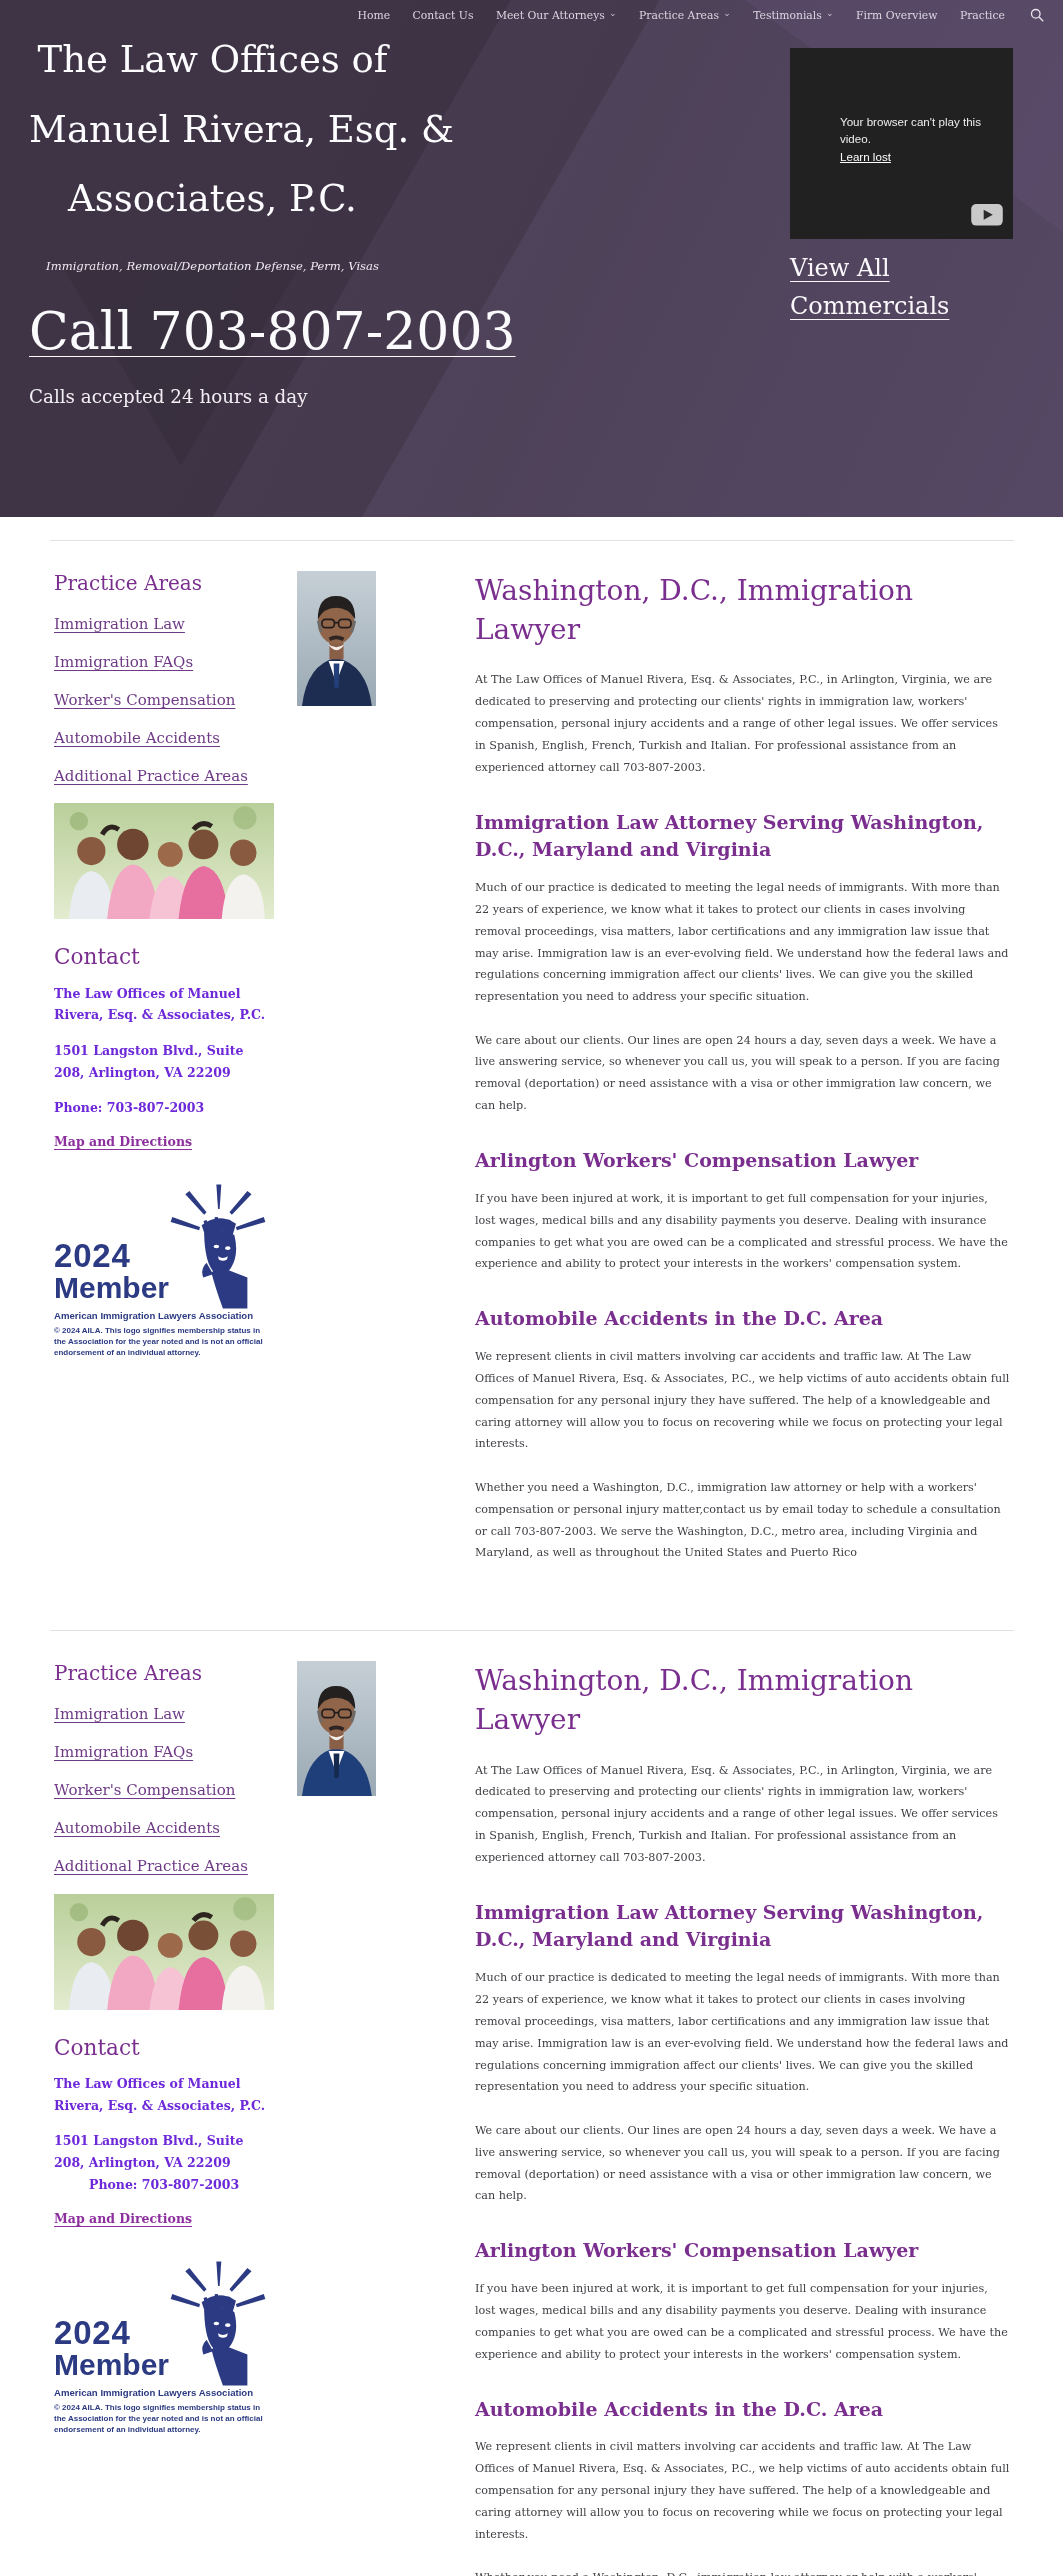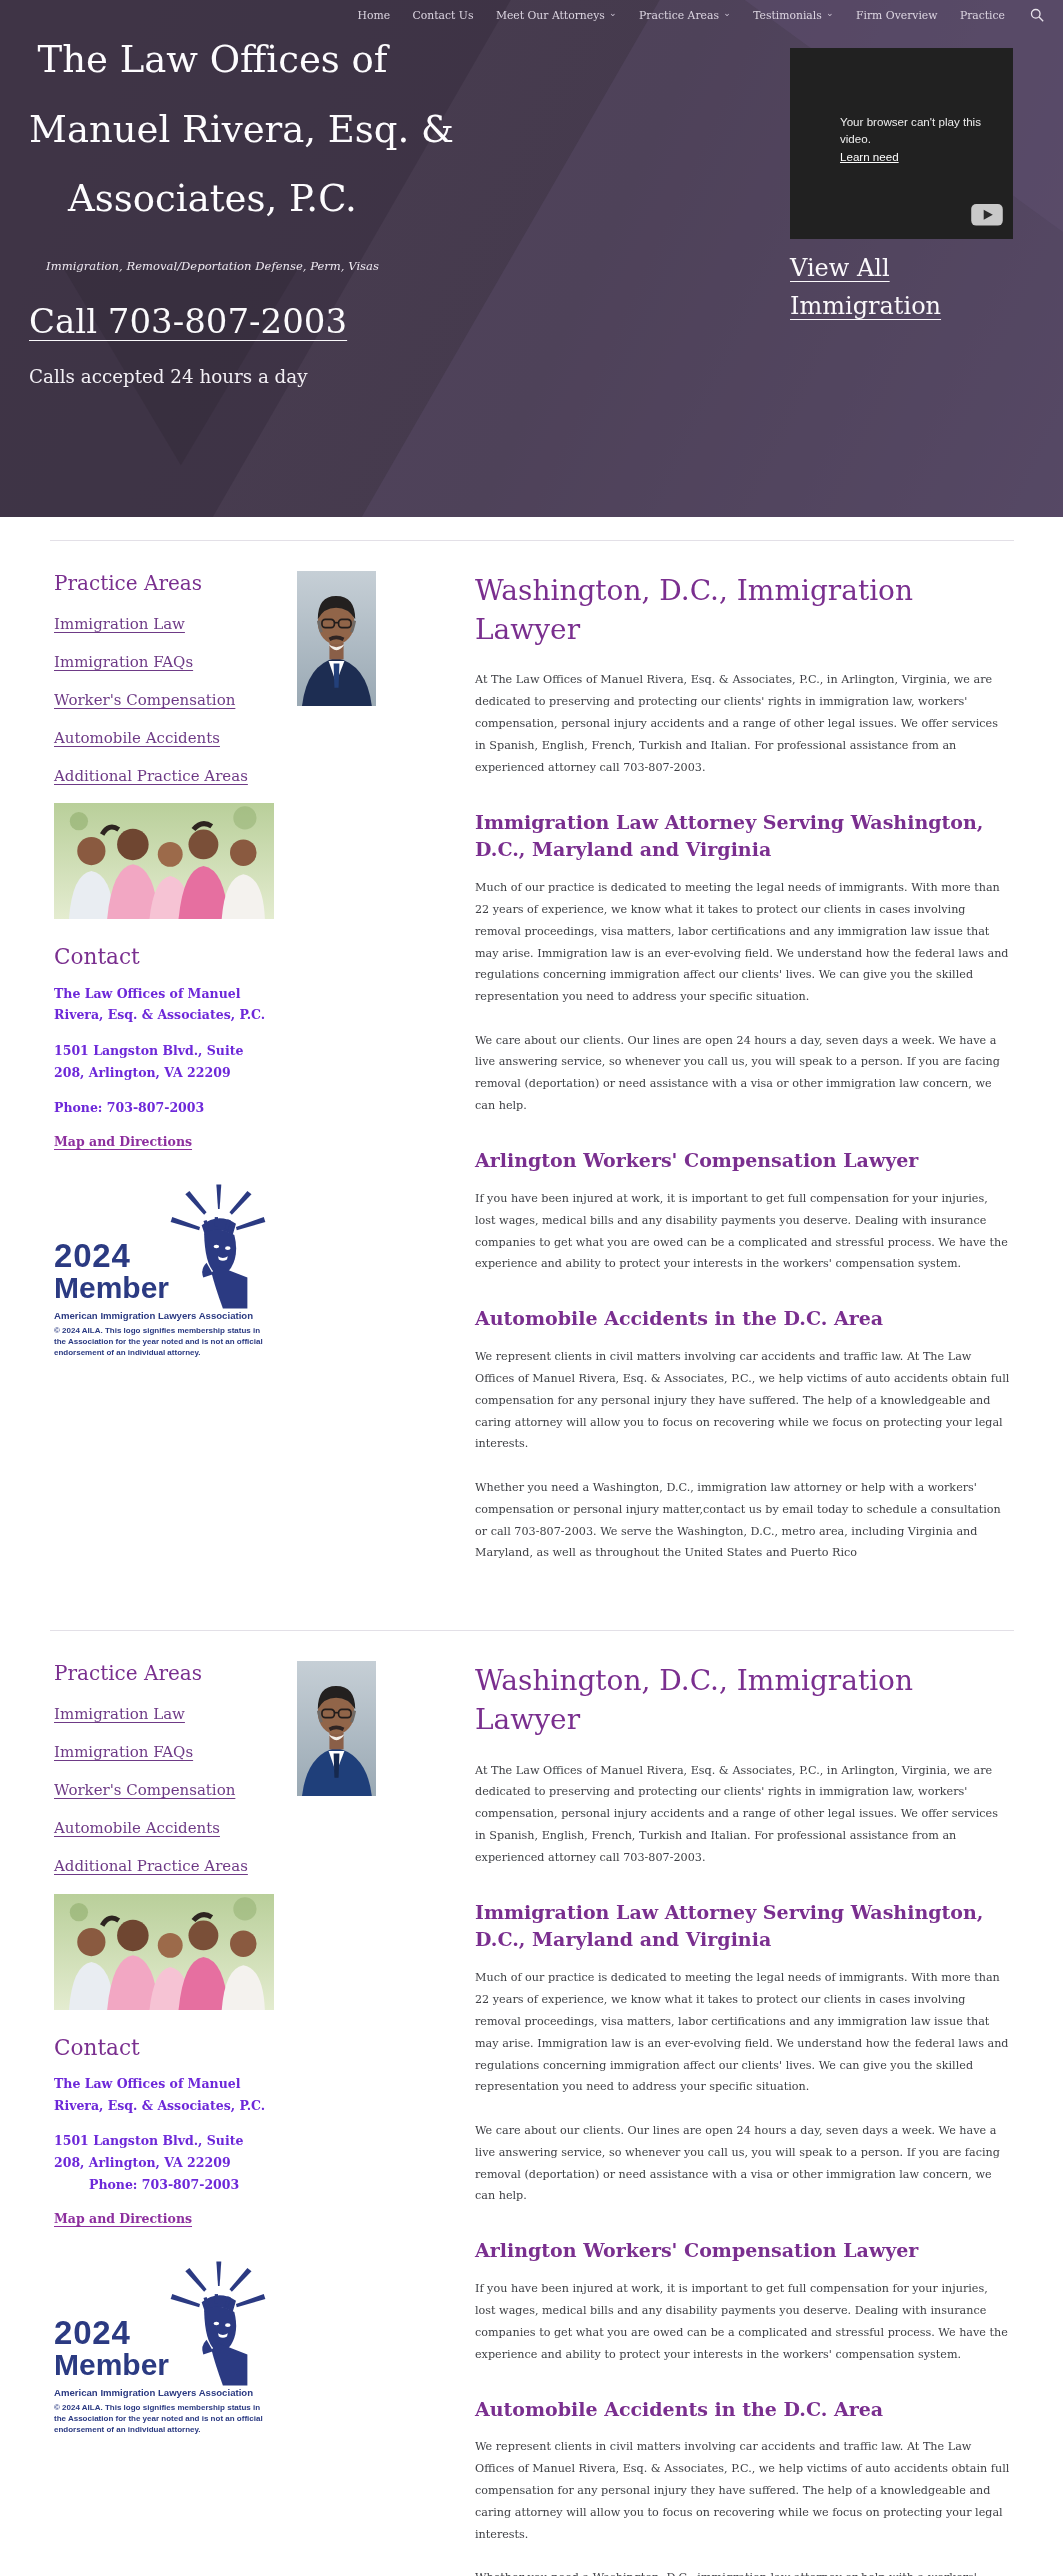--- a/index.html
+++ b/index.html
@@ -16,21 +16,21 @@
 
   .topnav { position:absolute; top:0; left:0; right:0; height:30px; display:flex; justify-content:flex-end; align-items:center; gap:22.4px; padding-right:18.3px; z-index:5;margin-left:23px; }
   .topnav .nav-item { color:#ddd6e2; font-size:10.8px; cursor:pointer; display:flex; align-items:center; gap:4.2px; white-space:nowrap; }
   .chev { font-size:9.1px; line-height:1; position:relative; top:-1.7px; color:#c9c1d2; }
   .search-btn { width:18.3px; height:18.3px; display:flex; align-items:center; justify-content:center; cursor:pointer; }
 
   .hero-left { position:absolute; left:29px; top:25px; width:367px; z-index:4; }
   .hero-title { text-align:center; color:#fdfcfe; font-size:37px; line-height:1.88; font-weight:400; }
   .hero-title span { display:block; white-space:nowrap; }
   .hero-subtitle { text-align:center; color:#efeaf2; font-style:italic; font-size:11.6px; margin-top:25px; }
-  .hero-call { display:inline-block; color:#fbfafc; font-size:34px; margin-top:28px; text-decoration:underline; text-underline-offset:6.6px; text-decoration-thickness:0.8px; cursor:pointer; white-space:nowrap; }
+  .hero-call { display:inline-block; color:#fbfafc; font-size:52px; margin-top:28px; text-decoration:underline; text-underline-offset:6.6px; text-decoration-thickness:0.8px; cursor:pointer; white-space:nowrap; }
   .hero-note { color:#f3f0f5; font-size:18.3px; margin-top:25px; font-family:"DejaVu Serif", serif; }
 
   .video-box { position:absolute; left:790px; top:48px; width:223px; height:191px; background:#212121; z-index:4; cursor:pointer; }
   .video-msg { position:absolute; left:50px; top:66px; width:150px; font-family:"Liberation Sans", sans-serif; font-size:11.6px; color:#eeeeee; line-height:1.45; }
   .video-msg .learn { display:inline-block; margin-top:1.7px; text-decoration:underline; color:#ffffff; cursor:pointer; }
   .play-badge { position:absolute; right:10px; bottom:10px; }
   .view-all { position:absolute; left:790px; top:249px; width:208px; z-index:4; color:#faf8fb; font-size:24px; line-height:1.6; text-decoration:underline; text-underline-offset:5px; text-decoration-thickness:0.8px; cursor:pointer; }
 
   .divider { border-top:0.8px solid #e3e0e7; margin:23px 50px 0; }
 
@@ -112,30 +112,30 @@
     </h1>
     <div class="hero-subtitle">Immigration, Removal/Deportation Defense, Perm, Visas</div>
     <a class="hero-call">Call 703-807-2003</a>
     <div class="hero-note">Calls accepted 24 hours a day</div>
   </div>
 
   <div class="video-box">
     <div class="video-msg">
       <span>Your browser can't play this</span><br>
       <span>video.</span><br>
-      <span class="learn">Learn need</span>
+      <span class="learn">Learn lost</span>
     </div>
     <span class="play-badge">
       <svg width="32" height="21.6" viewBox="0 0 38 26">
           <rect x="0" y="0" width="38" height="26" rx="6" fill="#c9c9c9"></rect>
           <polygon points="15,7 26,13 15,19" fill="#2a2a2a"></polygon>
         </svg>
     </span>
   </div>
-  <a class="view-all">View All Immigration</a>
+  <a class="view-all">View All Commercials</a>
 </header>
 
 <div class="divider"></div>
 
 <section class="content">
   <aside class="sidebar">
     <h3 class="sb-heading">Practice Areas</h3>
     <a class="sb-link">Immigration Law</a>
     <a class="sb-link">Immigration FAQs</a>
     <a class="sb-link">Worker's Compensation</a>

